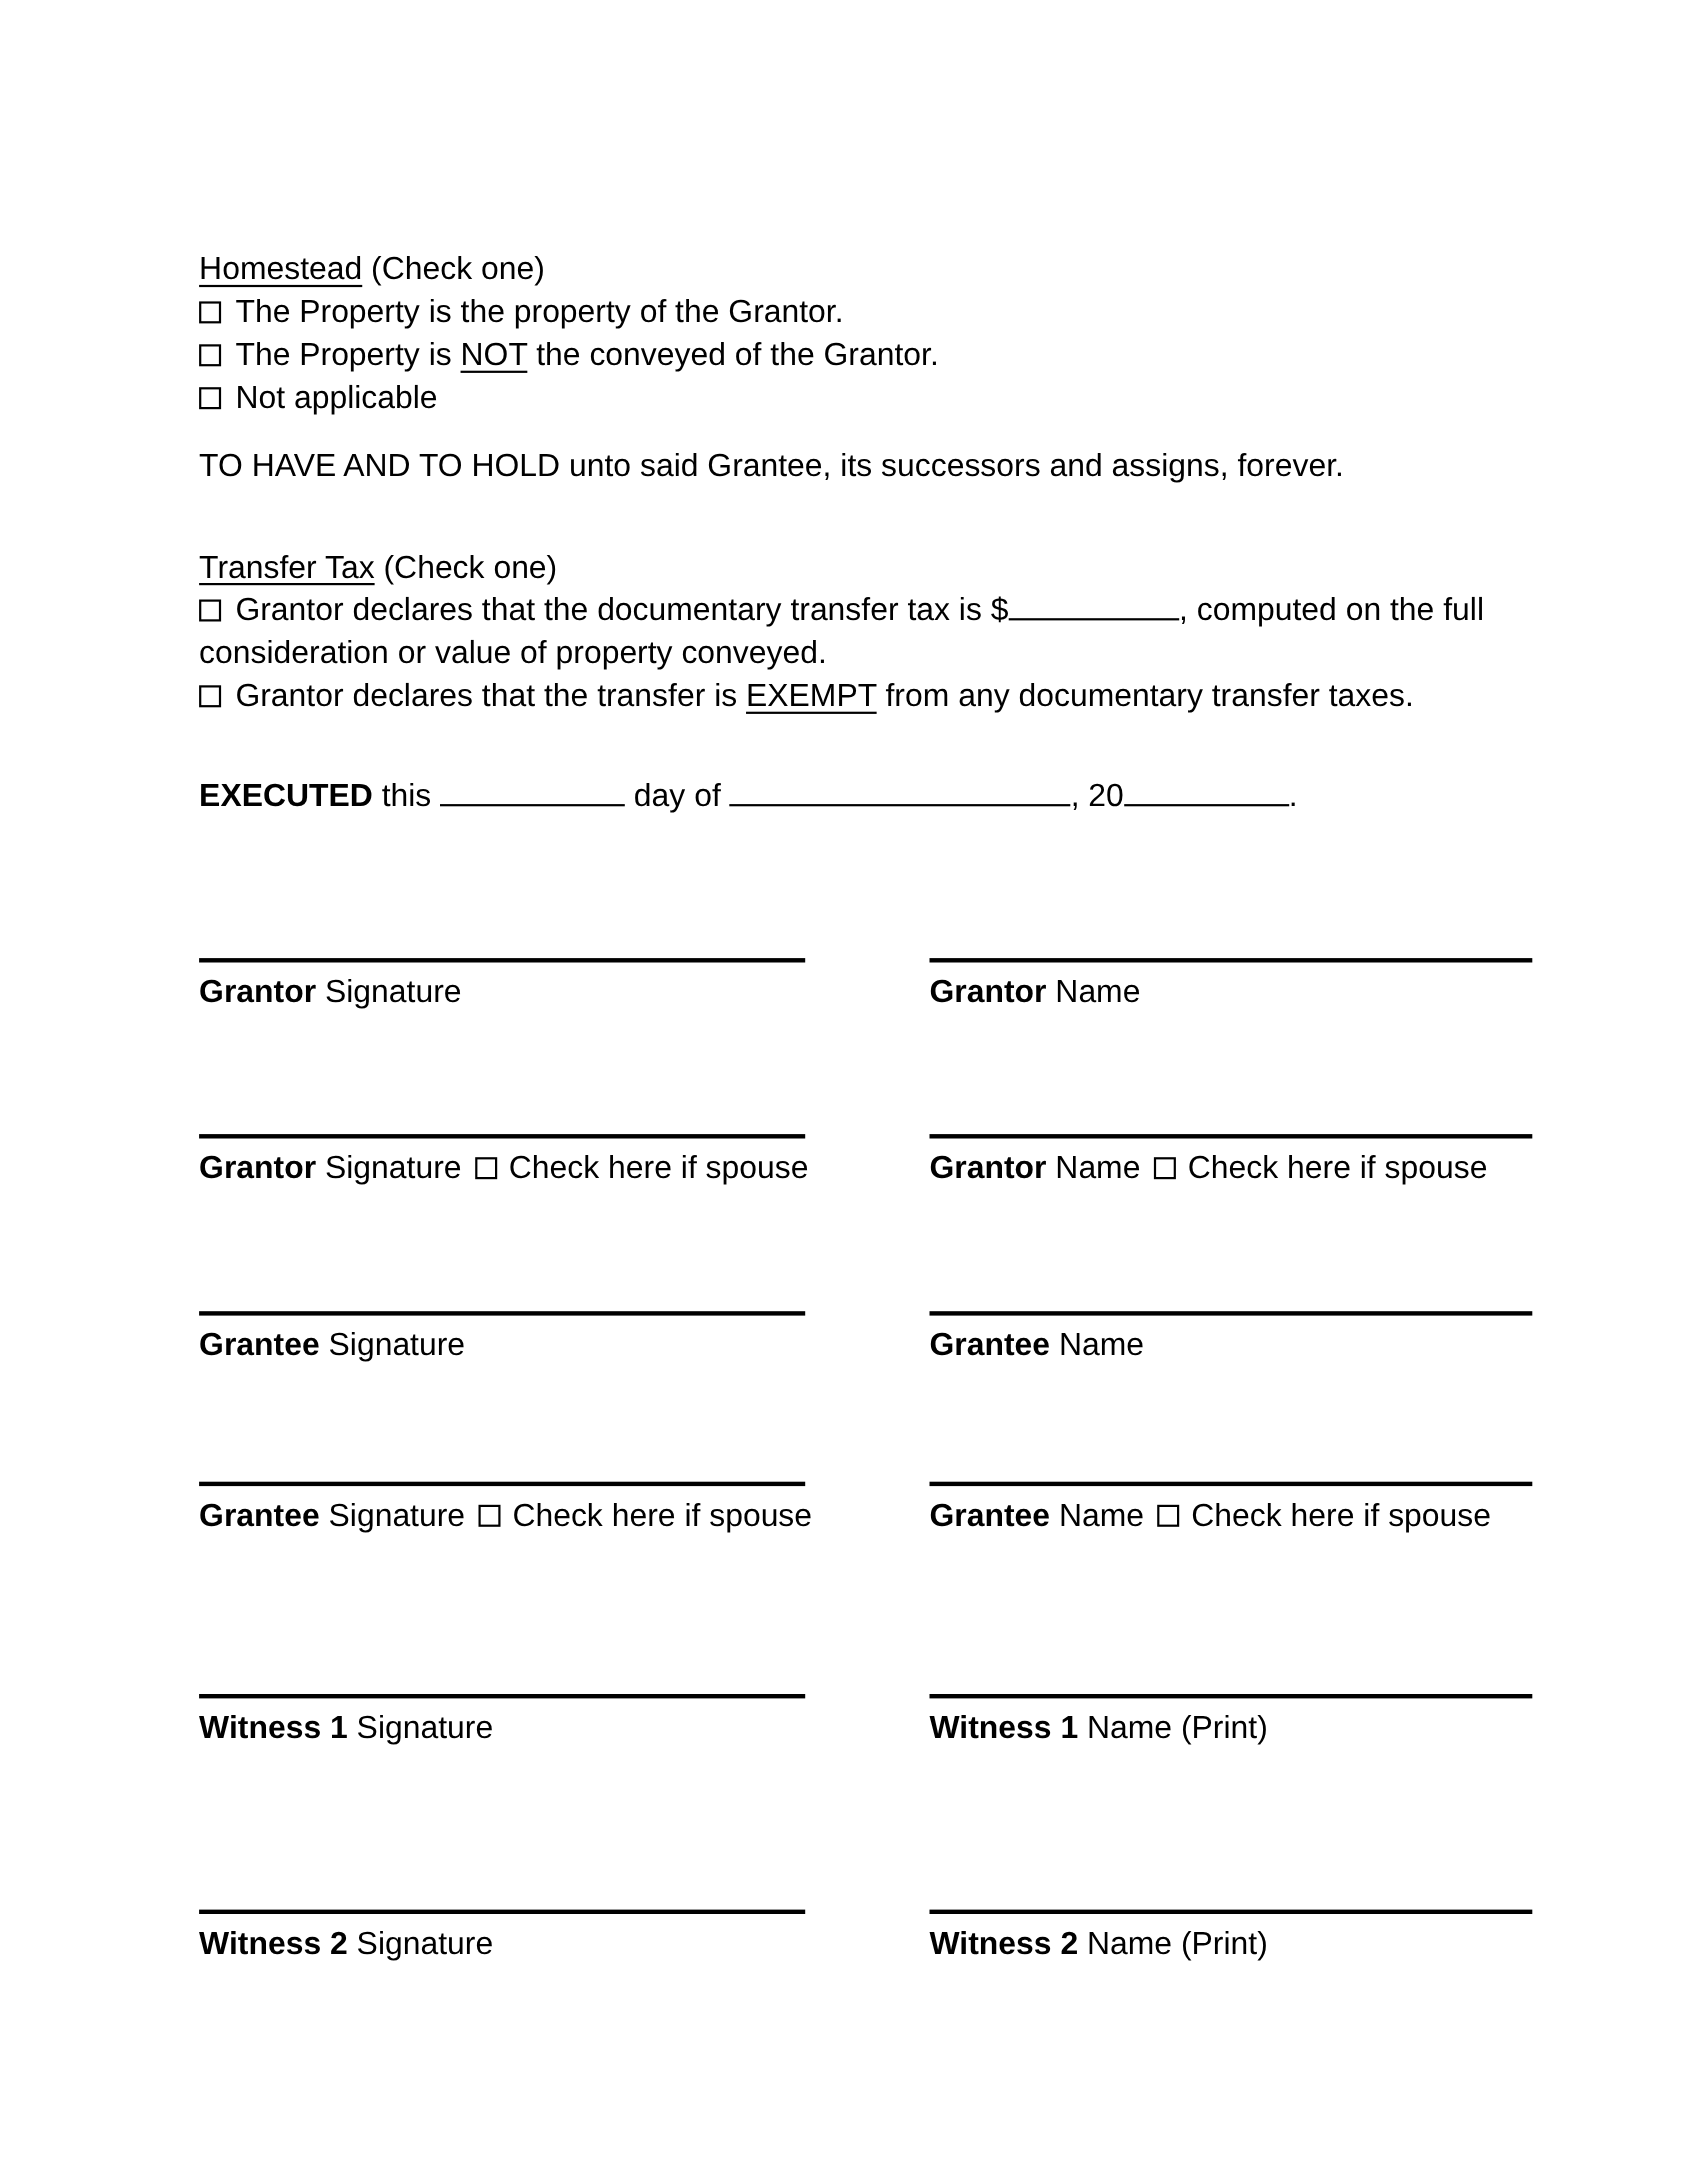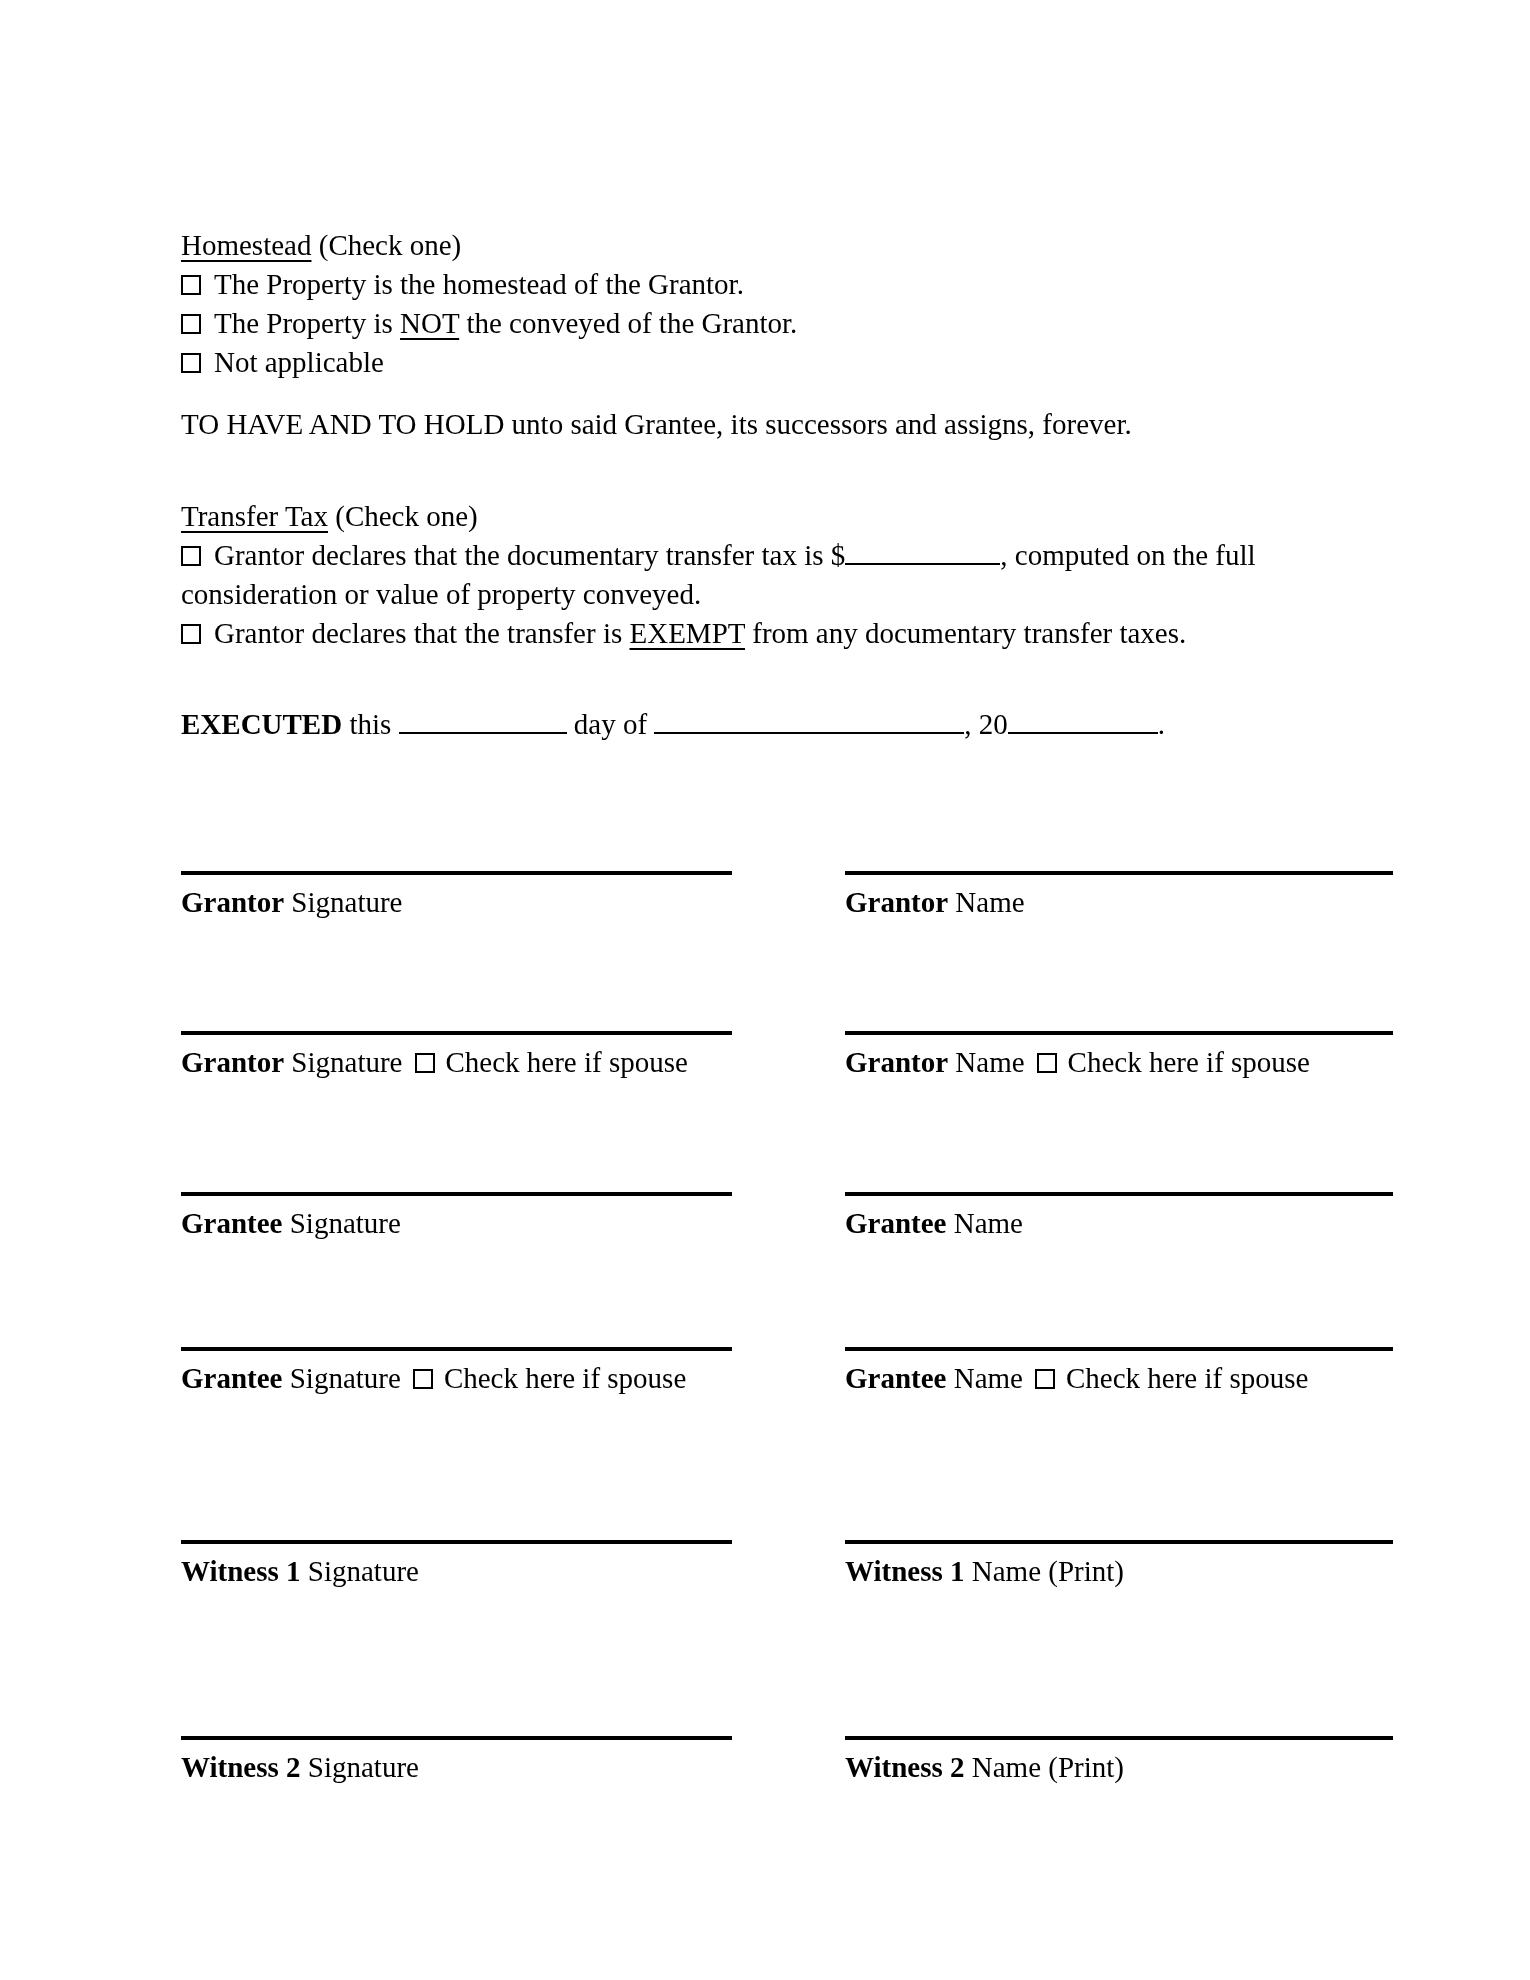--- a/index.html
+++ b/index.html
@@ -3,21 +3,21 @@
 <meta charset="utf-8">
 <style>
   * { margin: 0; padding: 0; box-sizing: border-box; }
   html, body { background: #ffffff; }
   .page {
     position: relative;
     width: 1530px;
     height: 1980px;
     background: #ffffff;
     color: #000000;
-    font-family: Liberation Serif, serif;
+    font-family: Liberation Sans, sans-serif;
     font-size: 29px;
     line-height: 39px;
     overflow: hidden;
   }
   .sec { position: absolute; left: 181px; width: 1190px; }
   .u {
     text-decoration: underline;
     text-decoration-thickness: 2px;
     text-underline-offset: 5px;
   }
@@ -49,21 +49,21 @@
   .sigline { height: 4px; background: #000000; }
   .siglabel { margin-top: 9px; line-height: 36px; white-space: nowrap; }
 </style>
 </head>
 <body>
 
 <div class="page">
 
   <div class="sec" style="top:226px">
     <div><span class="u">Homestead</span><span> (Check one)</span></div>
-    <div><span class="cb"></span><span><span>The Property is the homestead of the Grantor.</span><span class="u"></span><span></span></span></div>
+    <div><span class="cb"></span><span><span>The Property is the property of the Grantor.</span><span class="u"></span><span></span></span></div>
     <div><span class="cb"></span><span><span>The Property is </span><span class="u">NOT</span><span> the conveyed of the Grantor.</span></span></div>
     <div><span class="cb"></span><span><span>Not applicable</span><span class="u"></span><span></span></span></div>
   </div>
 
   <div class="sec" style="top:405px">
     <span>TO HAVE AND TO HOLD unto said Grantee, its successors and assigns, forever.</span>
   </div>
 
   <div class="sec" style="top:497px">
     <div><span class="u">Transfer Tax</span><span> (Check one)</span></div>

